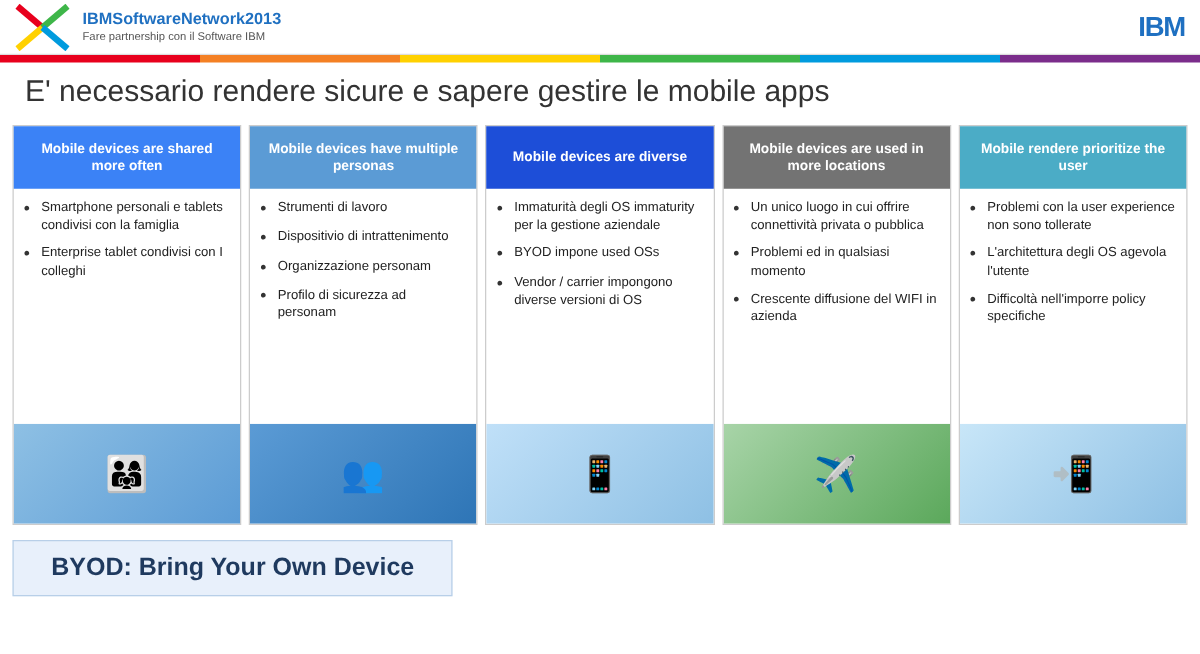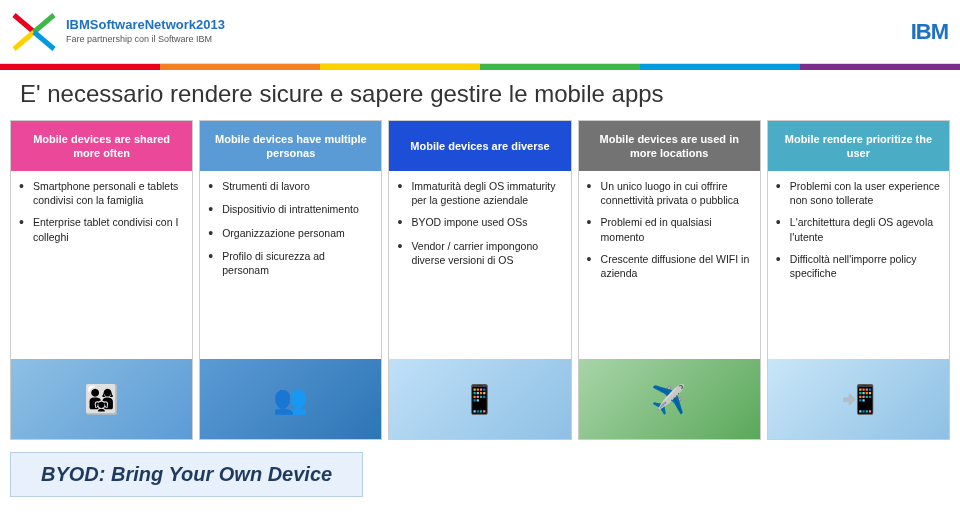--- a/index.html
+++ b/index.html
@@ -12,21 +12,21 @@
     }
 
     
     .top-bar {
       display: flex;
       align-items: center;
       justify-content: space-between;
       padding: 6px 12px;
       background: #fff;
       border-bottom: 1px solid #ddd;
-      height: 64px;
+      height: 44px;
     }
     .logo-area {
       display: flex;
       align-items: center;
       gap: 10px;
     }
     .ibm-x-logo {
       width: 44px;
       height: 38px;
     }
@@ -96,21 +96,21 @@
       font-size: 11px;
       font-weight: bold;
       text-align: center;
       line-height: 1.3;
       min-height: 50px;
       display: flex;
       align-items: center;
       justify-content: center;
     }
 
-    .card-header.blue { background: #ec4899; color: #fff; }
+    .card-header.blue { background: #3b82f6; color: #fff; }
     .card-header.light-blue { background: #5b9bd5; color: #fff; }
     .card-header.medium-blue { background: #1d4ed8; color: #fff; }
     .card-header.dark-blue { background: #737373; color: #fff; }
     .card-header.teal { background: #4bacc6; color: #fff; }
 
     .card-body {
       padding: 8px;
       flex: 1;
       display: flex;
       flex-direction: column;
@@ -194,21 +194,20 @@
       color: #555;
       font-size: 28px;
     }
 
     
     .byod-footer {
       background: #fff;
       padding: 8px 10px;
       display: flex;
       align-items: flex-start;
-      font-style: italic;
     }
     .byod-box {
       background: #e8f0fb;
       border: 1px solid #b8cfe8;
       padding: 10px 30px;
       font-size: 20px;
       font-weight: bold;
       color: #1f3a5f;
       display: inline-block;
     }

